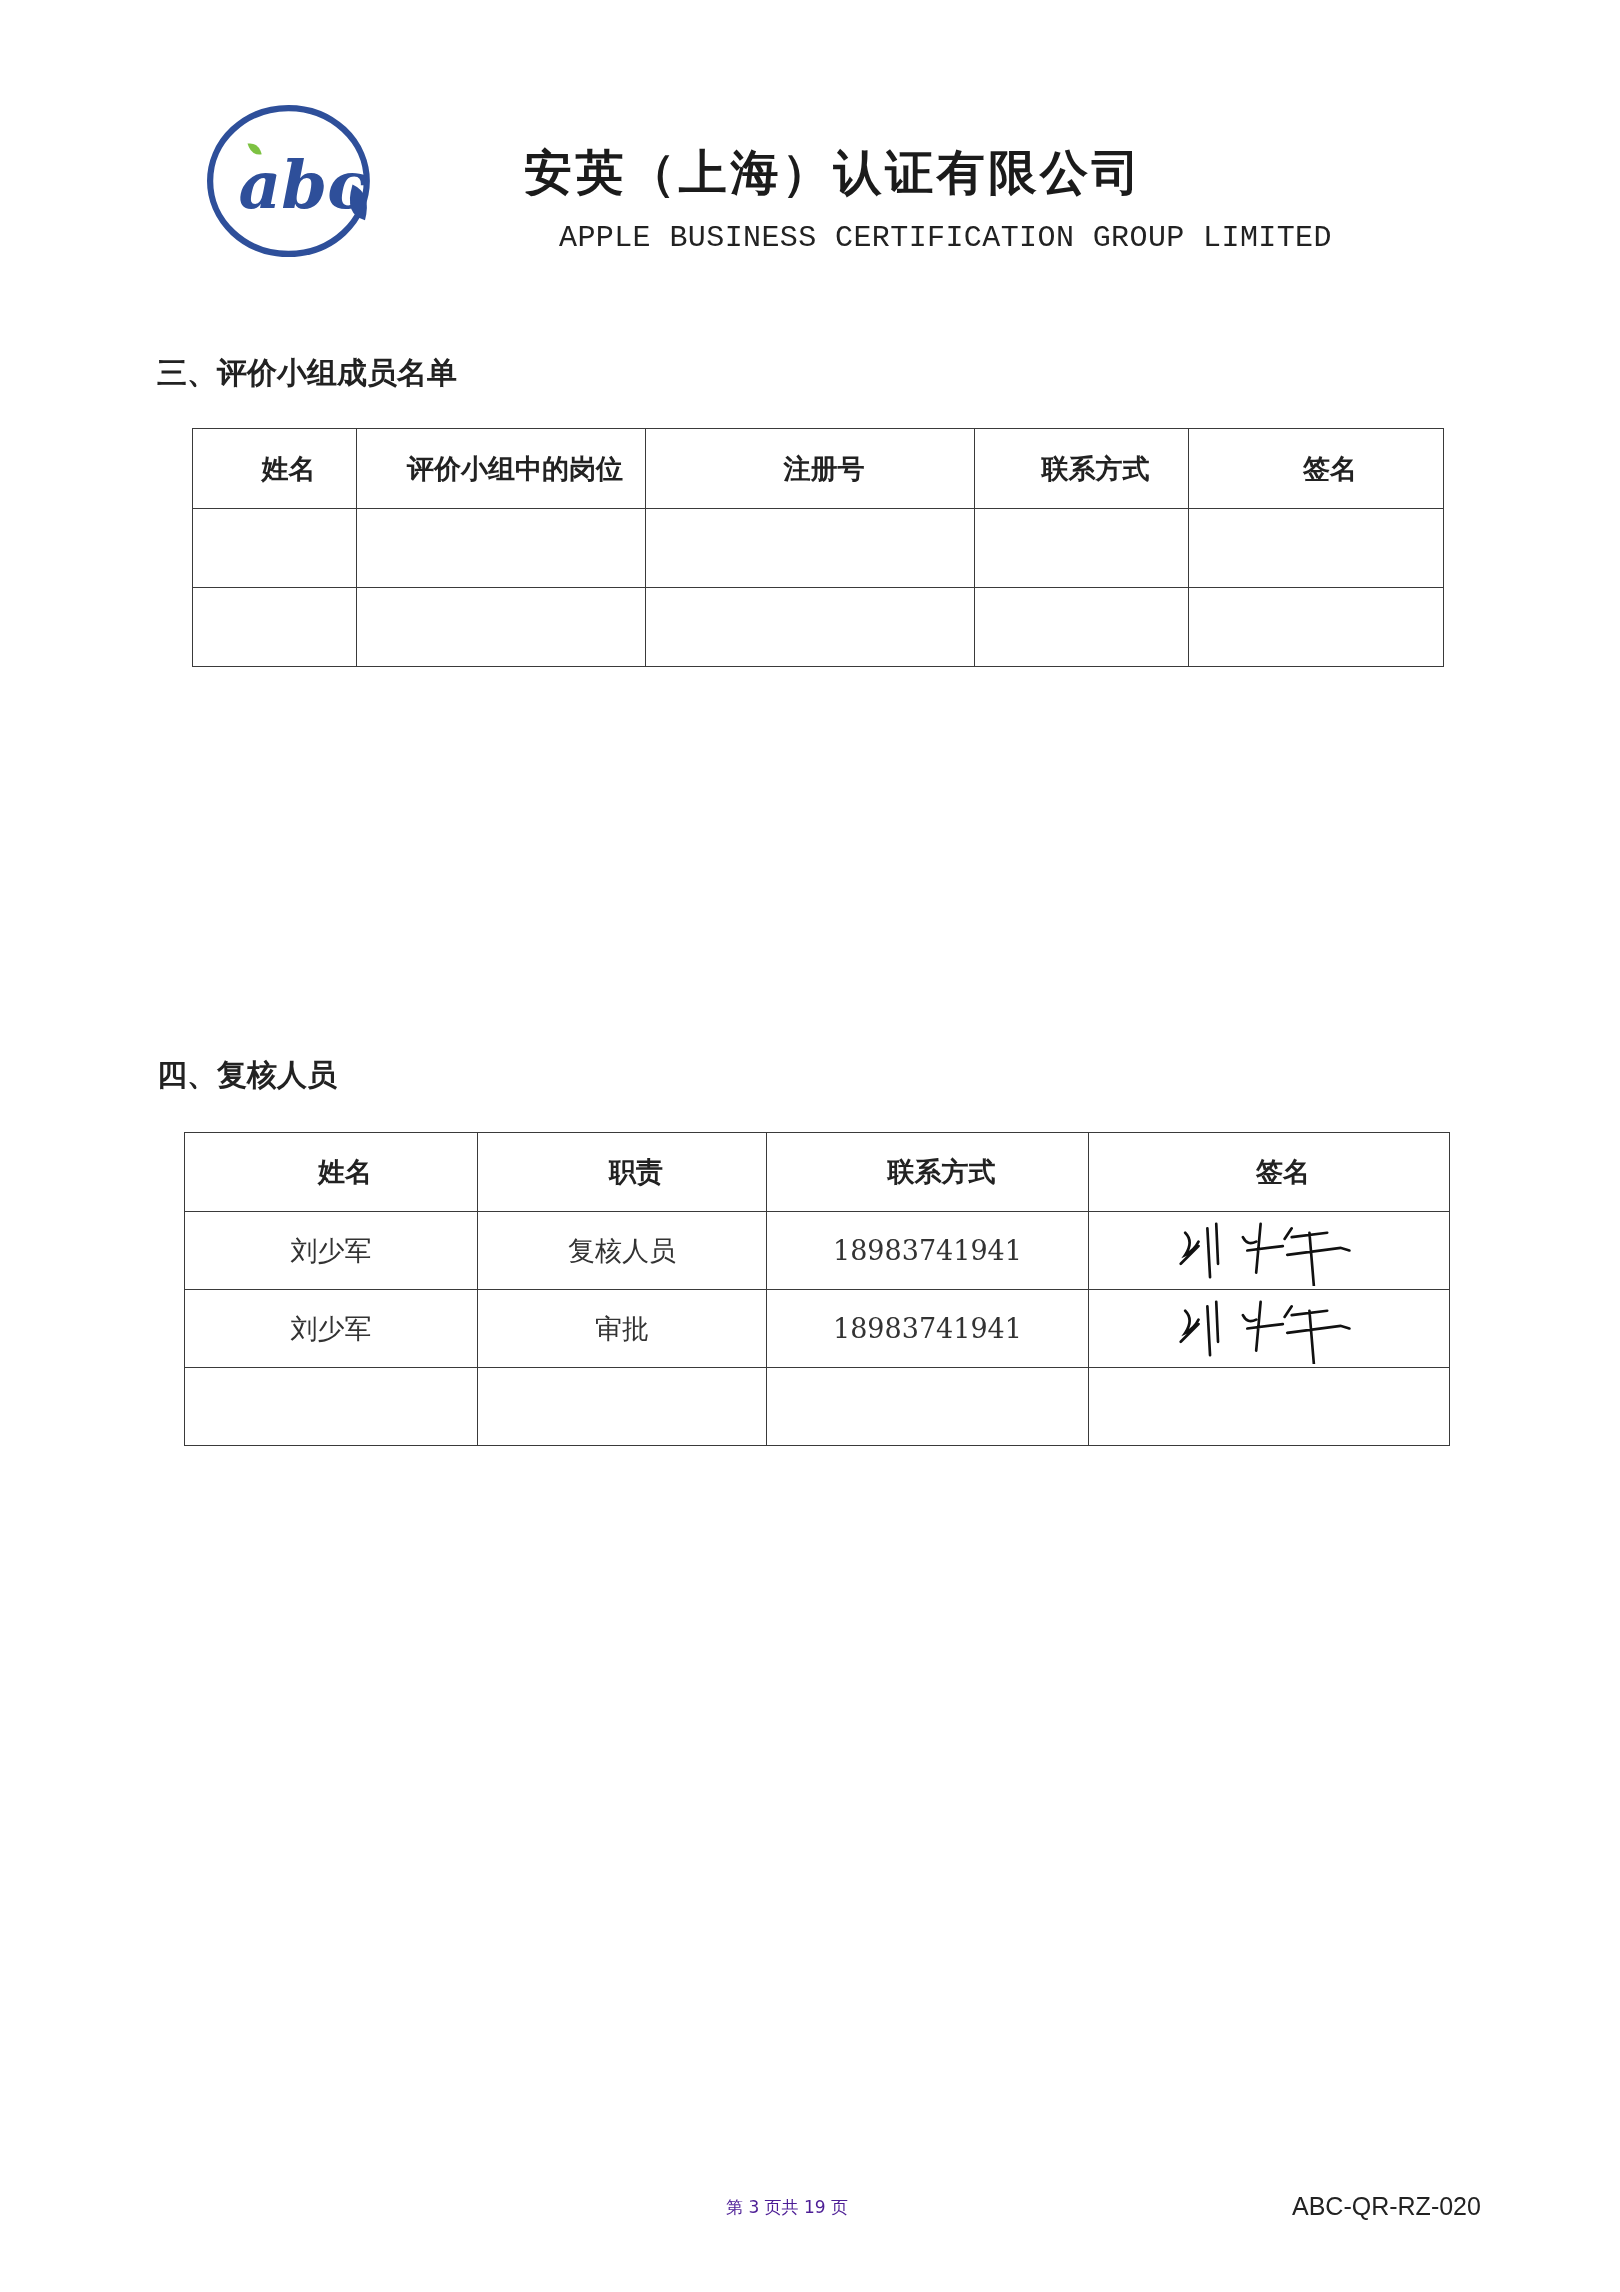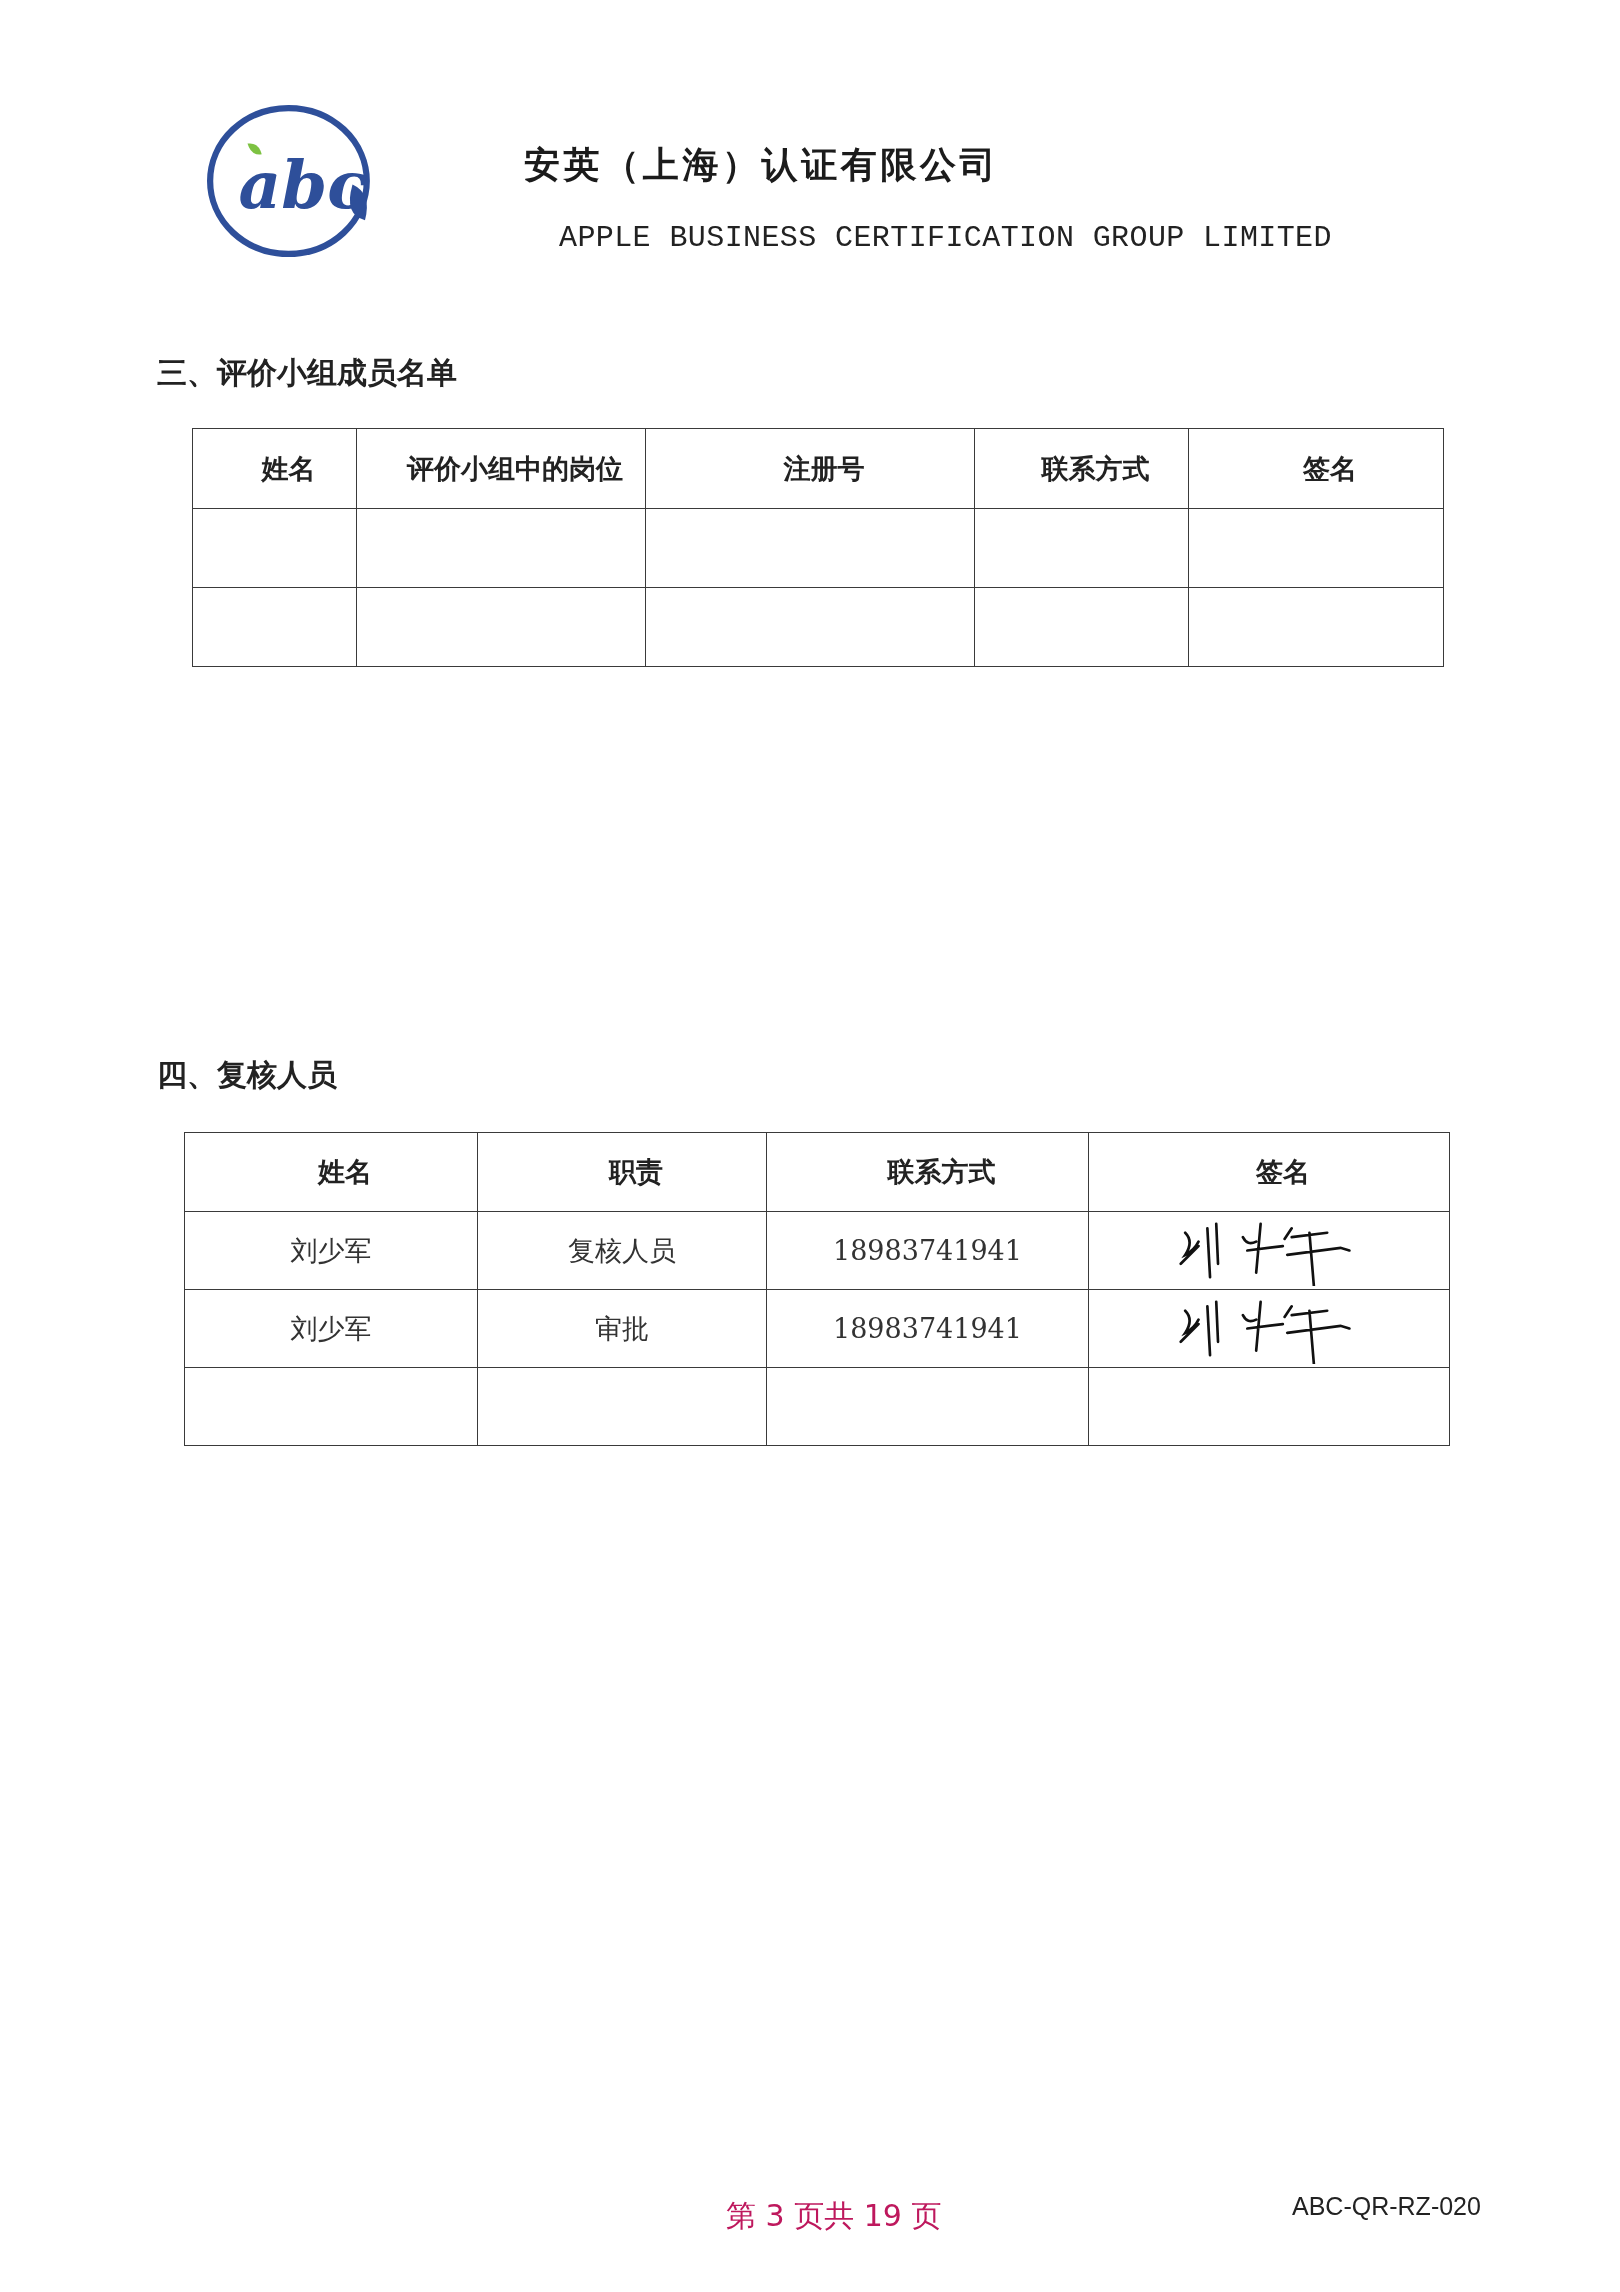--- a/index.html
+++ b/index.html
@@ -1,32 +1,32 @@
 <!DOCTYPE html>
 <html style="font-size:14.3px"><head>
 <meta charset="utf-8">
 <style>
   html, body { margin:0; padding:0; background:#ffffff; }
   body { width:1621px; height:2293px; position:relative; overflow:hidden;
          font-family:"DejaVu Serif", serif; color:#1a1a1a; }
   .logo { position:absolute; left:203px; top:99px; width:178px; height:164px; }
-  .title-cn { position:absolute; left:524px; top:141px; font-size:36px; font-weight:bold;
+  .title-cn { position:absolute; left:524px; top:141px; font-size:48px; font-weight:bold;
               letter-spacing:3.6px; font-family:"DejaVu Sans", sans-serif; color:#1b1b1b; }
   .title-en { position:absolute; left:513px; top:221px; font-size:30px;
               font-family:"Liberation Mono", monospace; letter-spacing:0.4px; color:#222;margin-left:46px; }
   .section-heading { position:absolute; left:157px; font-size:30px; font-weight:bold;
                      font-family:"DejaVu Sans", sans-serif; color:#222; }
   table.grid { position:absolute; border-collapse:collapse; table-layout:fixed; }
   table.grid td, table.grid th { border:1.8px solid #3a3a3a; text-align:center; vertical-align:middle;
                                  padding:0; font-size:27px; }
   table.grid th { font-weight:bold; font-family:"DejaVu Sans", sans-serif; color:#222;padding-left:28px; }
   table.grid td { font-family:"DejaVu Serif", serif; color:#333; }
   .sig { display:inline-block; vertical-align:middle; }
-  .footer-page { position:absolute; left:726px; top:2196px; font-size:30px;
-                 font-family:"DejaVu Sans", sans-serif; color:#be185d; }
+  .footer-page { position:absolute; left:726px; top:2196px; font-size:17px;
+                 font-family:"DejaVu Sans", sans-serif; color:#4c1d95; }
   .footer-code { position:absolute; left:1292px; top:2192px; font-size:25px;
                  font-family:"Liberation Sans", sans-serif; color:#222; }
 </style>
 </head>
 <body>
 
 <div class="logo">
   <svg width="178" height="164" viewBox="0 0 200 184">
     <ellipse cx="96" cy="92" rx="88" ry="82" fill="none" stroke="#2e4f9a" stroke-width="7"></ellipse>
     <path d="M50 50 q12 -2 16 12 q-12 2 -16 -12z" fill="#7dc242"></path>

